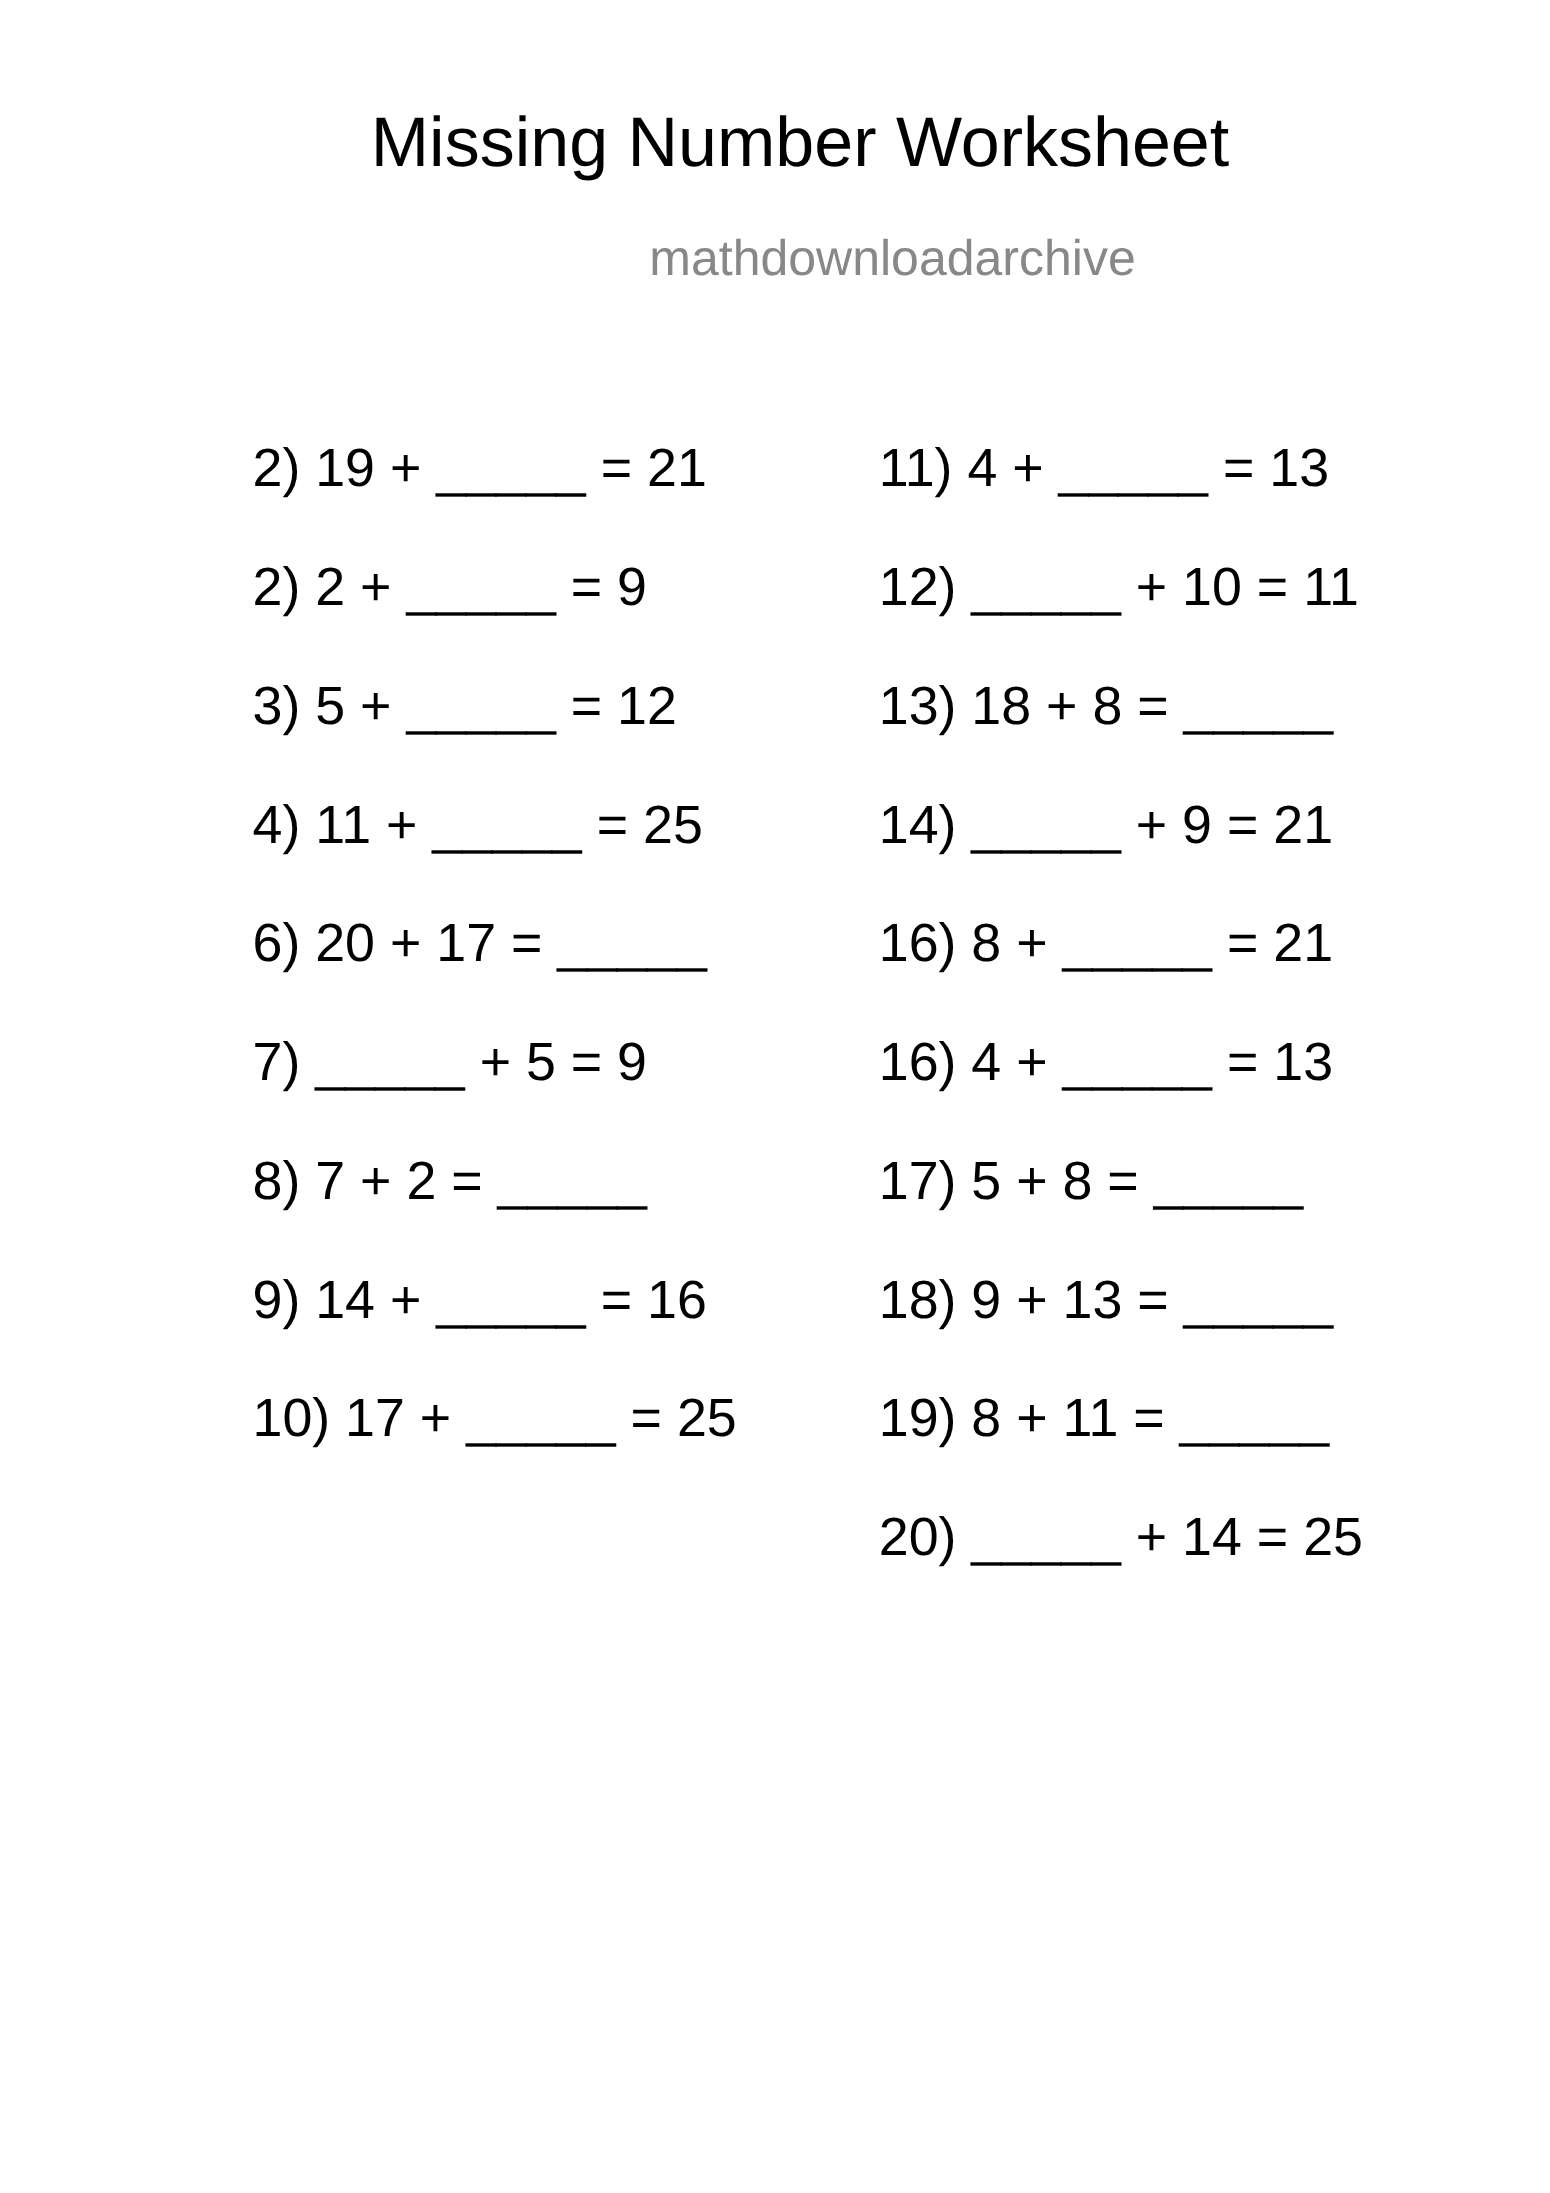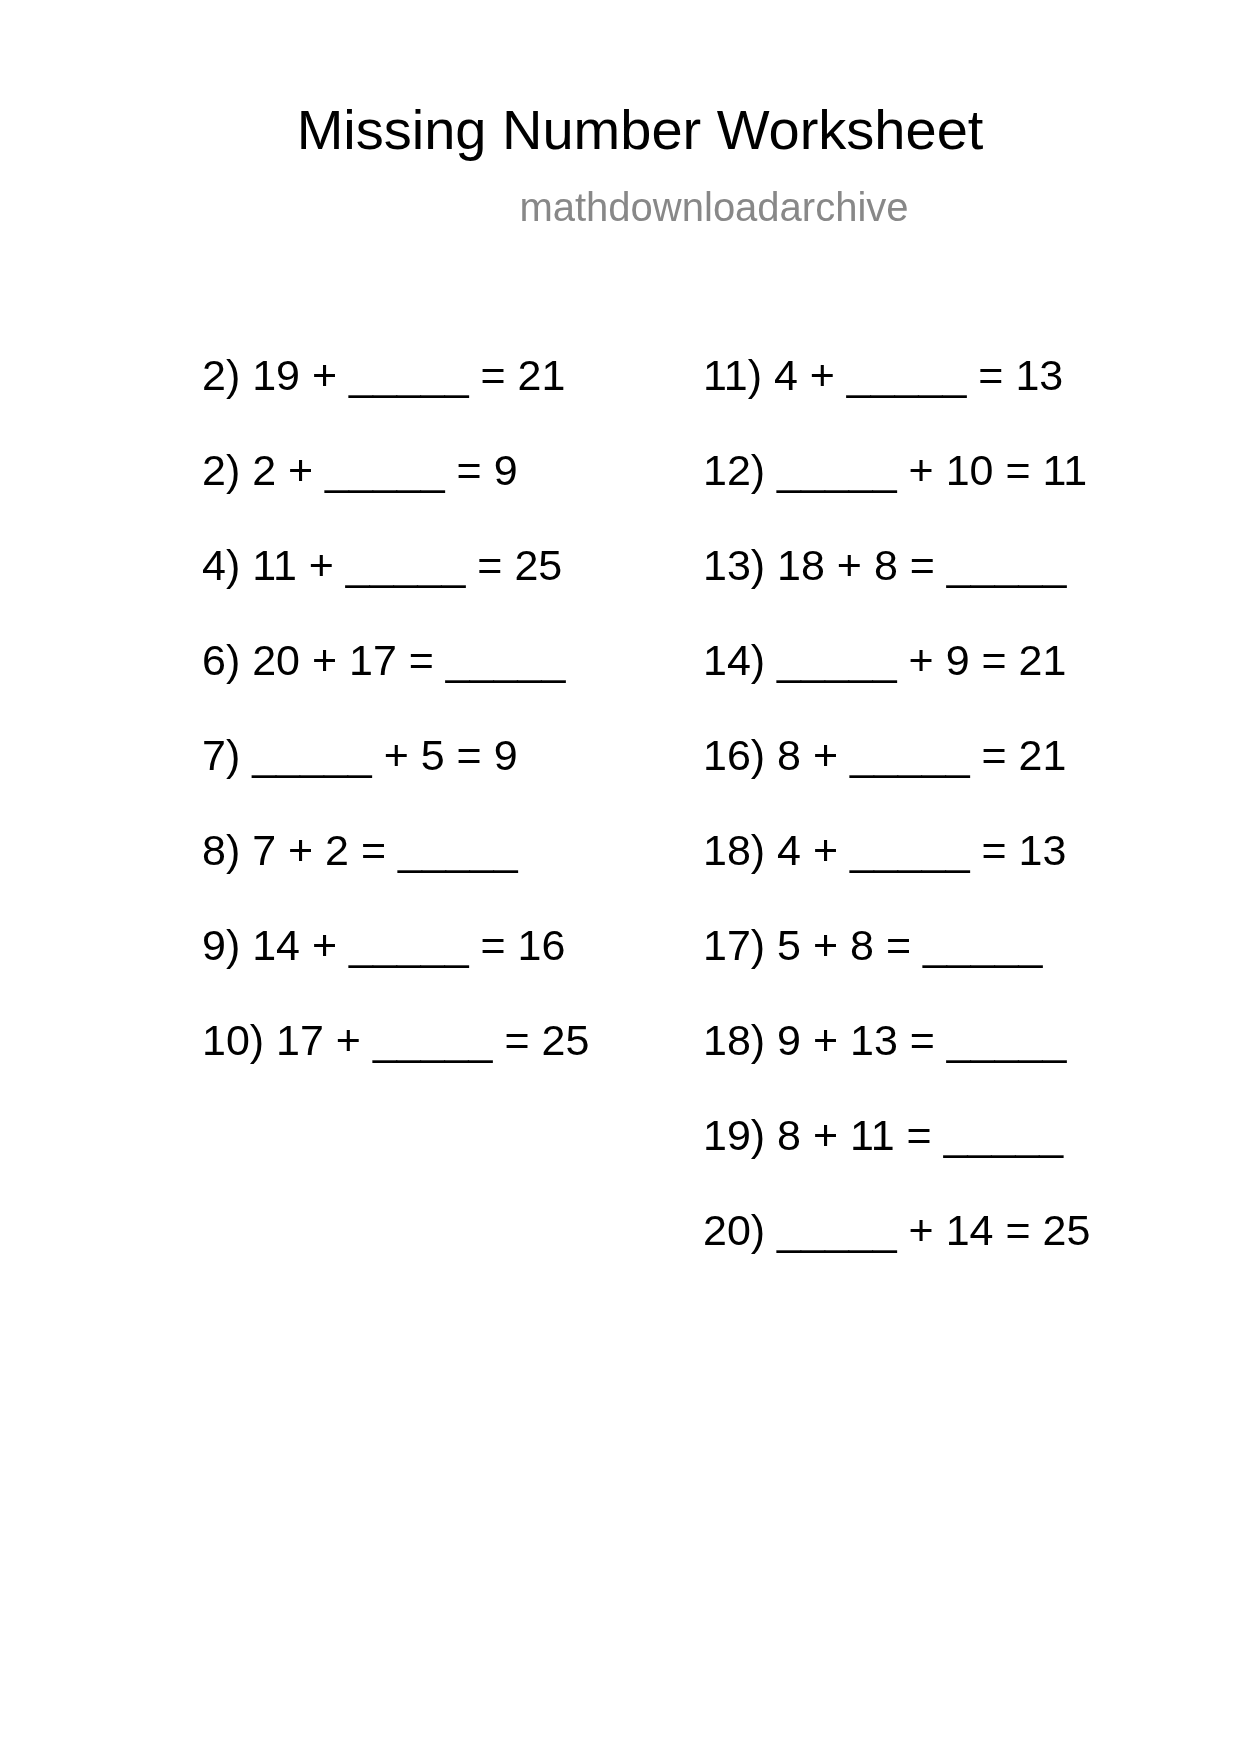--- a/index.html
+++ b/index.html
@@ -11,21 +11,21 @@
       width: 1240px;
       height: 1754px;
       position: relative;
       overflow: hidden;
       font-family: "Liberation Sans", sans-serif;
       color: #000000;
     }
     .title {
       position: absolute;
       left: 0;
-      top: 98px;
+      top: 82px;
       width: 1240px;
       text-align: center;
       padding-left: 40px;
       box-sizing: border-box;
       font-size: 56px;
       line-height: 64px;
       white-space: nowrap;
       color: #000000;
     }
     .subtitle {
@@ -59,33 +59,34 @@
 </head>
 <body>
 
 <div>
   <div class="title">Missing Number Worksheet</div>
   <div class="subtitle">mathdownloadarchive</div>
 
   <div class="column col-left">
     <div class="problem">2) 19 + _____ = 21</div>
     <div class="problem">2) 2 + _____ = 9</div>
+    <div class="problem">3) 5 + _____ = 12</div>
     <div class="problem">4) 11 + _____ = 25</div>
     <div class="problem">6) 20 + 17 = _____</div>
     <div class="problem">7) _____ + 5 = 9</div>
     <div class="problem">8) 7 + 2 = _____</div>
     <div class="problem">9) 14 + _____ = 16</div>
     <div class="problem">10) 17 + _____ = 25</div>
   </div>
 
   <div class="column col-right">
     <div class="problem">11) 4 + _____ = 13</div>
     <div class="problem">12) _____ + 10 = 11</div>
     <div class="problem">13) 18 + 8 = _____</div>
     <div class="problem">14) _____ + 9 = 21</div>
     <div class="problem">16) 8 + _____ = 21</div>
-    <div class="problem">18) 4 + _____ = 13</div>
+    <div class="problem">16) 4 + _____ = 13</div>
     <div class="problem">17) 5 + 8 = _____</div>
     <div class="problem">18) 9 + 13 = _____</div>
     <div class="problem">19) 8 + 11 = _____</div>
     <div class="problem">20) _____ + 14 = 25</div>
   </div>
 </div>
 
 </body></html>

